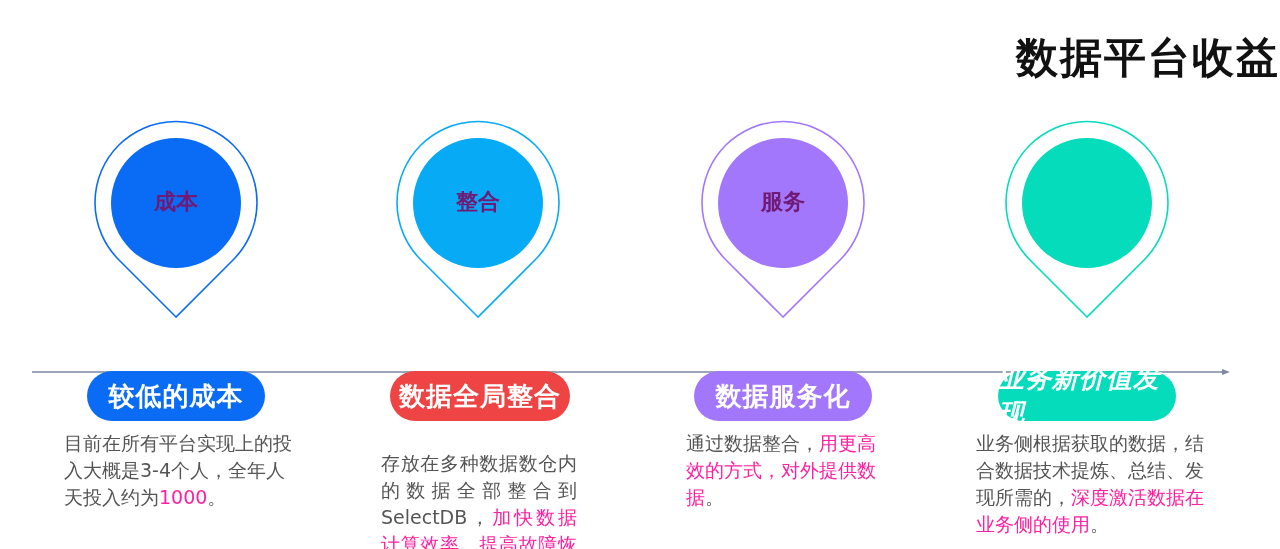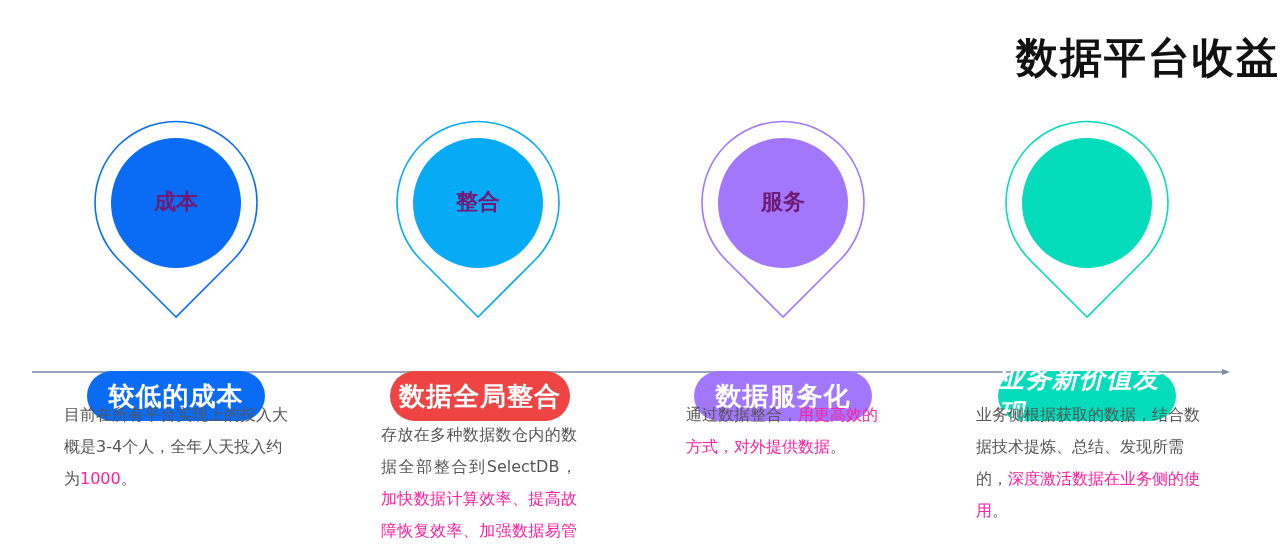--- a/index.html
+++ b/index.html
@@ -23,21 +23,21 @@
       position: absolute; left: 0; top: 340px; width: 1280px; height: 64px;
     }
     .pill {
       position: absolute; top: 327px; height: 50px; border-radius: 25px;
       color: #ffffff; font-size: 26px; font-weight: bold;
       display: flex; align-items: center; justify-content: center;
       letter-spacing: 1px;
       margin-top: 44px;
     }
     .desc {
-      position: absolute; top: 399px; font-size: 16px; line-height: 32px; color: #555555;
+      position: absolute; top: 430px; font-size: 19px; line-height: 27px; color: #555555;
     }
     .desc .hl { color: #ff1fa0; }
     .desc.justify { text-align: justify; text-align-last: left; margin-top: 20px; }
   </style>
 </head>
 <body>
 
 <div class="title">数据平台收益</div>
 
 <div class="pin" style="left:86px;">

